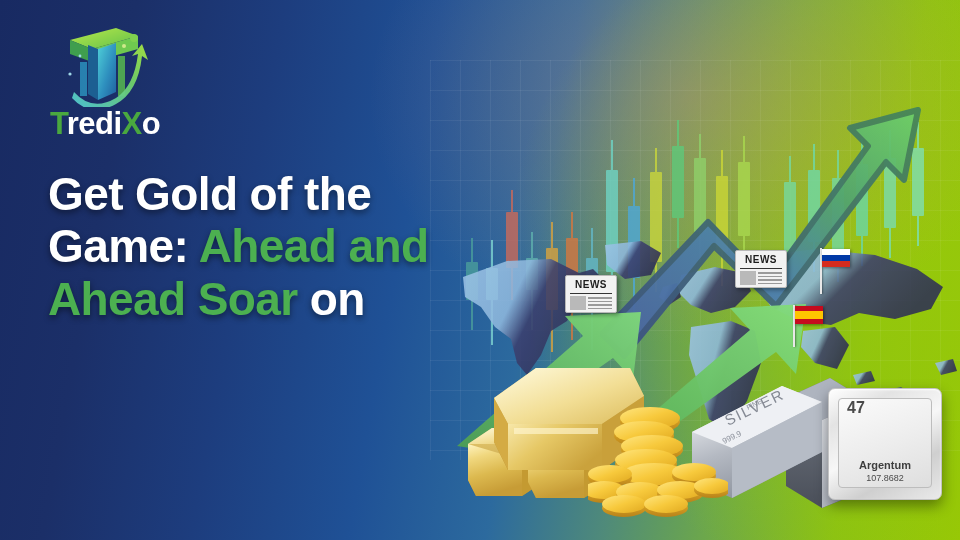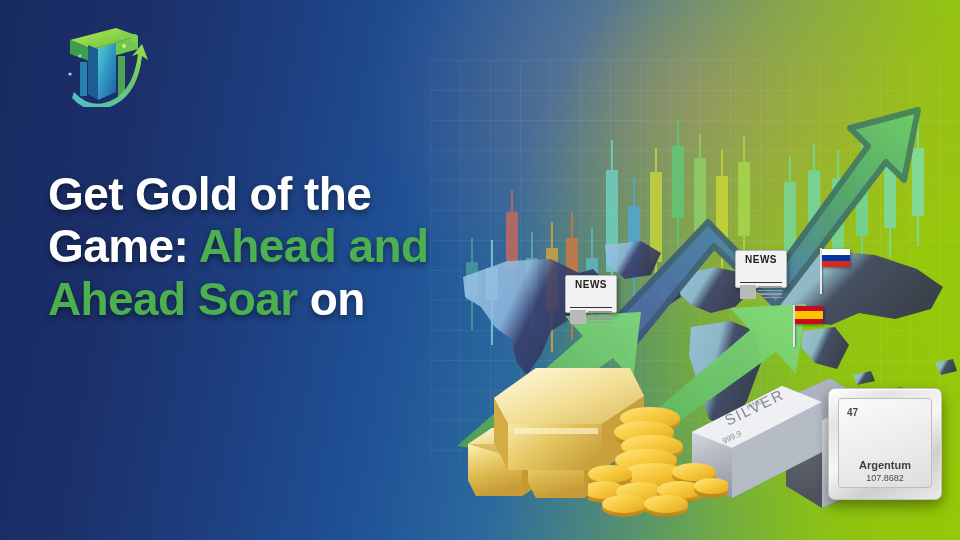--- a/index.html
+++ b/index.html
@@ -61,21 +61,21 @@
   
   .news {
     position:absolute; width:52px; height:38px; background:#f2f2f2;
     border:1px solid #b8b8b8; border-radius:2px;
     box-shadow:2px 2px 4px rgba(0,0,0,0.35);
     font-family:"Liberation Sans", sans-serif;
   }
   .news .nhead {
     font-size:10px; font-weight:bold; color:#1d1d1d; text-align:center;
     padding-top:3px; letter-spacing:0.5px; border-bottom:1.5px solid #333;
-    margin:0 4px 2px 4px; padding-bottom:17px;
+    margin:0 4px 2px 4px; padding-bottom:3px;
   }
   .news .nbody { display:flex; gap:2px; padding:0 4px; }
   .news .nimg { width:16px; height:14px; background:#b9b9b9; flex:none; }
   .news .nlines { flex:1; display:flex; flex-direction:column; gap:2px; padding-top:1px; }
   .news .nlines i { display:block; height:1.5px; background:#9a9a9a; }
   #news-1 { left:565px; top:275px; }
   #news-2 { left:735px; top:250px; }
 
   
   .flagpole { position:absolute; width:2px; background:#e8e8e8; box-shadow:1px 0 2px rgba(0,0,0,.4); }
@@ -93,21 +93,21 @@
     background:linear-gradient(150deg,#ffffff 0%,#e3e3e3 22%,#f7f7f7 48%,#cfcfcf 72%,#eaeaea 100%);
     border-radius:7px;
     box-shadow:0 6px 14px rgba(0,0,0,0.40), inset 0 1px 2px #fff;
     border:1px solid #c2c2c2;
   }
   #ag-inner {
     position:absolute; left:9px; top:9px; right:9px; bottom:11px;
     background:linear-gradient(160deg,#fbfbfb 0%,#ececec 55%,#dedede 100%);
     border:1px solid #bdbdbd; border-radius:4px;
   }
-  #ag-num { position:absolute; left:8px; top:8px; font-size:10px; font-weight:bold; color:#4a4a4a; }
+  #ag-num { position:absolute; left:8px; top:0; font-size:16px; font-weight:bold; color:#4a4a4a; }
   #ag-sym {
     position:absolute; left:0; right:0; top:16px; text-align:center;
     font-size:40px; font-weight:bold; color:#4f4f4f; line-height:1;
     text-shadow:1px 1px 1px rgba(255,255,255,.9), 0 2px 2px rgba(0,0,0,.25);
   }
   #ag-name { position:absolute; left:0; right:0; bottom:16px; text-align:center; font-size:11px; font-weight:bold; color:#3e3e3e; }
   #ag-mass { position:absolute; left:0; right:0; bottom:4px; text-align:center; font-size:9px; color:#4a4a4a; }
 </style>
 </head>
 <body>
@@ -297,20 +297,23 @@
 
       <rect x="22" y="40" width="7" height="34" fill="#2b8fbc" opacity="0.85"></rect>
       <rect x="60" y="34" width="7" height="40" fill="#57b84f" opacity="0.85"></rect>
 
       <path d="M16 70 Q34 90 58 76 Q76 64 80 32 L74 34 L84 22 L90 38 L84 34 Q80 70 58 82 Q32 96 14 76 Z" fill="url(#lar)" opacity="0.95"></path>
       <circle cx="76" cy="16" r="4" fill="#7fd04f"></circle>
       <circle cx="66" cy="24" r="2" fill="#cfe98a"></circle>
       <circle cx="12" cy="52" r="1.6" fill="#9fd8e8"></circle>
       <circle cx="22" cy="34" r="1.4" fill="#9fd8e8"></circle>
     </svg>
+    <div id="logo-text">
+      <span class="g">T</span><span>redi</span><span class="g">X</span><span>o</span>
+    </div>
   </div>
 
   <h1 id="headline">
     <span>Get Gold of the</span><br>
     <span>Game: </span><span class="green">Ahead and</span><br>
     <span class="green">Ahead Soar</span><span> on</span><br>
   </h1>
 
   <div class="news" id="news-1">
     <div class="nhead">NEWS</div>

